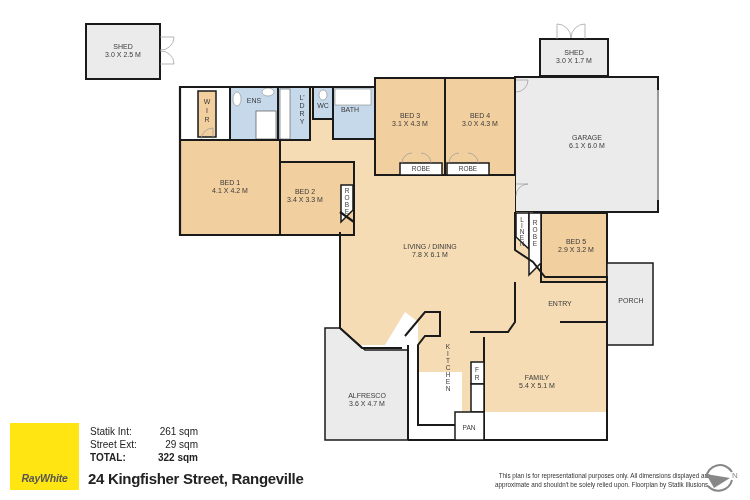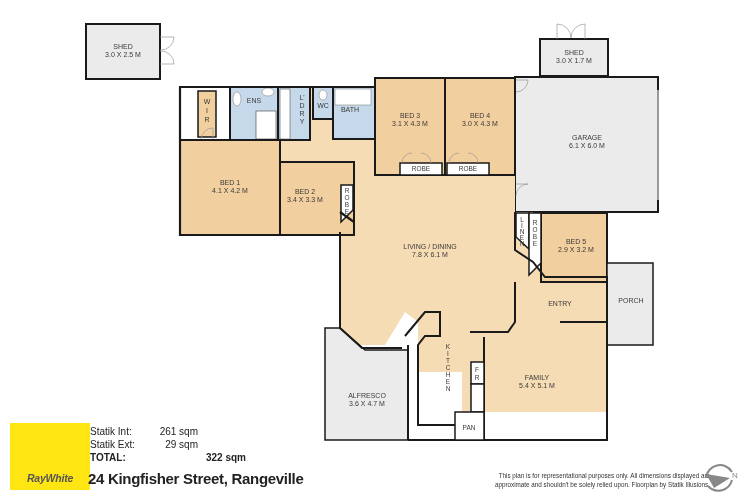--- a/index.html
+++ b/index.html
@@ -1,26 +1,26 @@
 <!DOCTYPE html>
 <html><head>
 <meta charset="utf-8">
 <style>
   html, body { margin:0; padding:0; background:#ffffff; }
   body { width:750px; height:500px; position:relative; overflow:hidden; font-family:"Liberation Sans", sans-serif; }
   svg.plan { position:absolute; left:0; top:0; }
   .rl { font-family:"Liberation Sans", sans-serif; font-size:7px; fill:#3a3a3a; text-anchor:middle; }
   .rl-sm { font-family:"Liberation Sans", sans-serif; font-size:6.5px; fill:#3a3a3a; text-anchor:middle; }
-  .logo { position:absolute; left:10px; top:423px; width:80px; height:67px; background:#ffe512; }
+  .logo { position:absolute; left:10px; top:423px; width:69px; height:67px; background:#ffe512; }
   .logo span { position:absolute; left:0; right:0; bottom:6px; text-align:center; font-style:italic; font-weight:bold; font-size:10.5px; color:#555; letter-spacing:-0.2px; font-family:"Liberation Sans", sans-serif; }
   .areas { position:absolute; left:90px; top:425px; font-family:"Liberation Sans", sans-serif; font-size:10px; color:#222; }
   .areas .row { display:flex; height:13px; line-height:13px; }
   .areas .k { width:58px; }
   .areas .v { width:50px; text-align:right; }
-  .areas .bold { font-weight:bold;gap:48px; }
+  .areas .bold { font-weight:bold; }
   .address { position:absolute; left:88px; top:470px; font-family:Liberation Sans, sans-serif; font-weight:bold; font-size:15px; color:#222; letter-spacing:-0.3px; }
   .disclaimer { position:absolute; left:478px; top:471px; width:232px; font-family:"Liberation Sans", sans-serif; font-size:6.3px; color:#333; line-height:9px; text-align:right; }
   .compass { position:absolute; left:700px; top:460px; }
 </style>
 </head>
 <body>
 
 <svg class="plan" width="750" height="500" viewBox="0 0 750 500">
 
   <g>
@@ -198,21 +198,21 @@
 <div class="logo">
   <span>RayWhite</span>
 </div>
 
 <div class="areas">
   <div class="row">
     <span class="k">Statik Int:</span>
     <span class="v">261 sqm</span>
   </div>
   <div class="row">
-    <span class="k">Statik Ext:</span>
+    <span class="k">Street Ext:</span>
     <span class="v">29 sqm</span>
   </div>
   <div class="row bold">
     <span class="k">TOTAL:</span>
     <span class="v">322 sqm</span>
   </div>
 </div>
 
 <div class="address">24 Kingfisher Street, Rangeville</div>
 

